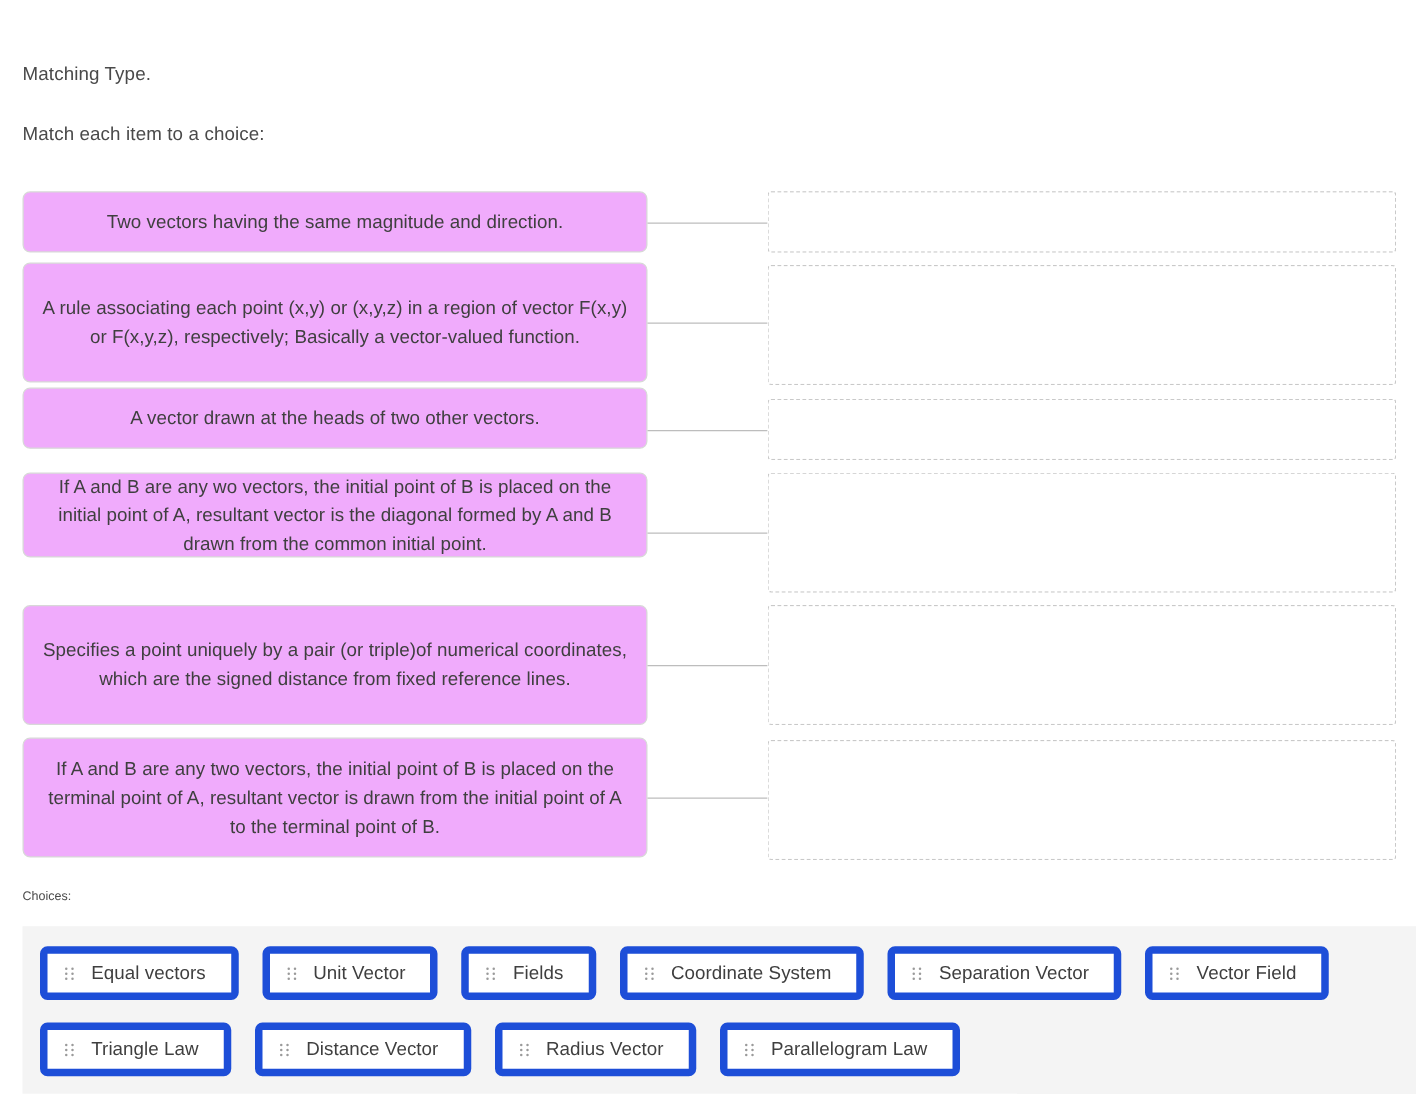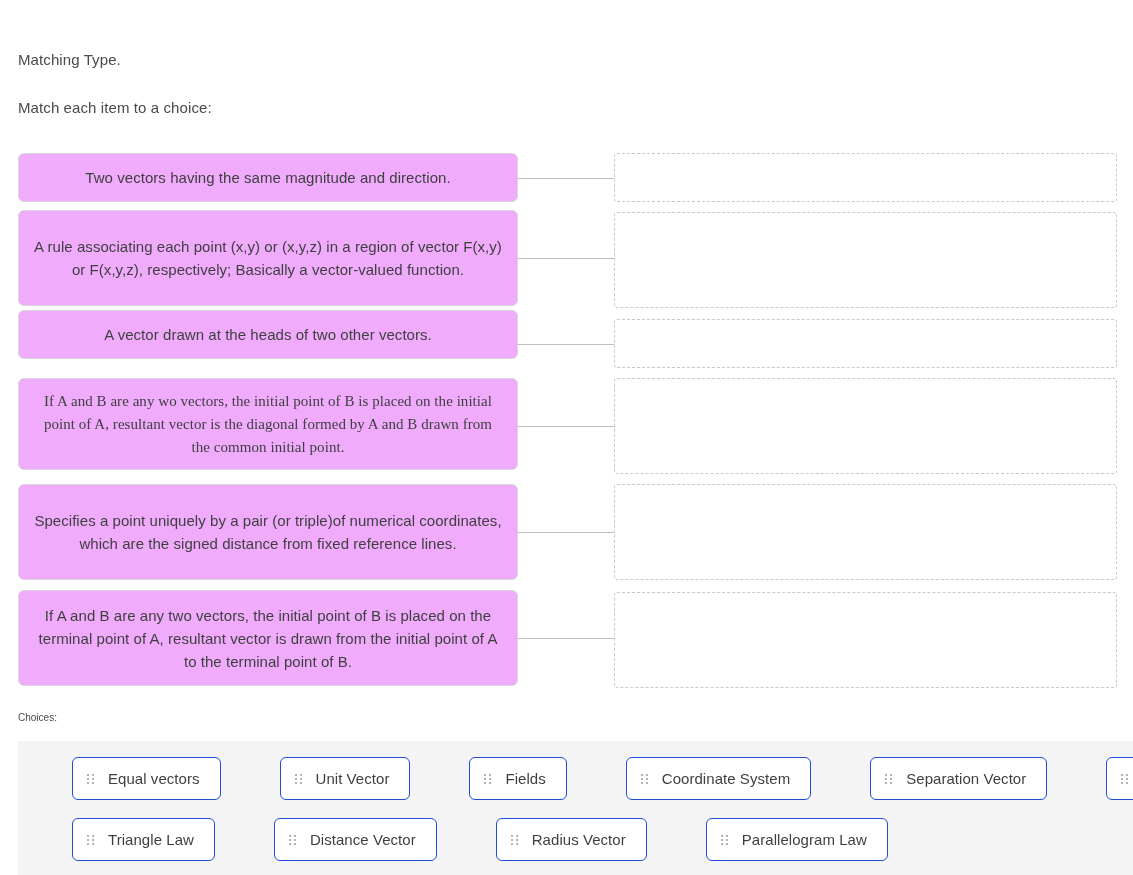--- a/index.html
+++ b/index.html
@@ -109,24 +109,23 @@
     gap: 19px;
     margin-bottom: 18px;
   }
 
   .chip {
     display: inline-flex;
     align-items: center;
     height: 43px;
     padding: 0 20px 0 14px;
     background: #ffffff;
-    border: 1px solid #1d4ed8;
+    border: 6px solid #1d4ed8;
     border-radius: 6px;
     cursor: grab;
-    margin-left: 40px;
   }
   .chip-label {
     font-size: 15px;
     color: #3f3f3f;
     margin-left: 14px;
     white-space: nowrap;
     letter-spacing: 0.05px;
   }
 
   .drag-handle {
@@ -161,21 +160,21 @@
       <div class="item-box" style="top: 210px; height: 96px;">
         <div class="item-text">A rule associating each point (x,y) or (x,y,z) in a region of vector F(x,y) or F(x,y,z), respectively; Basically a vector-valued function.</div>
       </div>
       <div class="connector" style="top: 258px;"></div>
       <div class="drop-zone" style="top: 212px; height: 96px;"></div>
       <div class="item-box" style="top: 310px; height: 49px;">
         <div class="item-text">A vector drawn at the heads of two other vectors.</div>
       </div>
       <div class="connector" style="top: 344px;"></div>
       <div class="drop-zone" style="top: 319px; height: 49px;"></div>
-      <div class="item-box" style="top: 378px; height: 92px; font-family: Liberation Serif, serif;">
+      <div class="item-box" style="top: 378px; height: 68px;">
         <div class="item-text">If A and B are any wo vectors, the initial point of B is placed on the initial point of A, resultant vector is the diagonal formed by A and B drawn from the common initial point.</div>
       </div>
       <div class="connector" style="top: 426px;"></div>
       <div class="drop-zone" style="top: 378px; height: 96px;"></div>
       <div class="item-box" style="top: 484px; height: 96px;">
         <div class="item-text">Specifies a point uniquely by a pair (or triple)of numerical coordinates, which are the signed distance from fixed reference lines.</div>
       </div>
       <div class="connector" style="top: 532px;"></div>
       <div class="drop-zone" style="top: 484px; height: 96px;"></div>
       <div class="item-box" style="top: 590px; height: 96px; justify-content: flex-end;">

